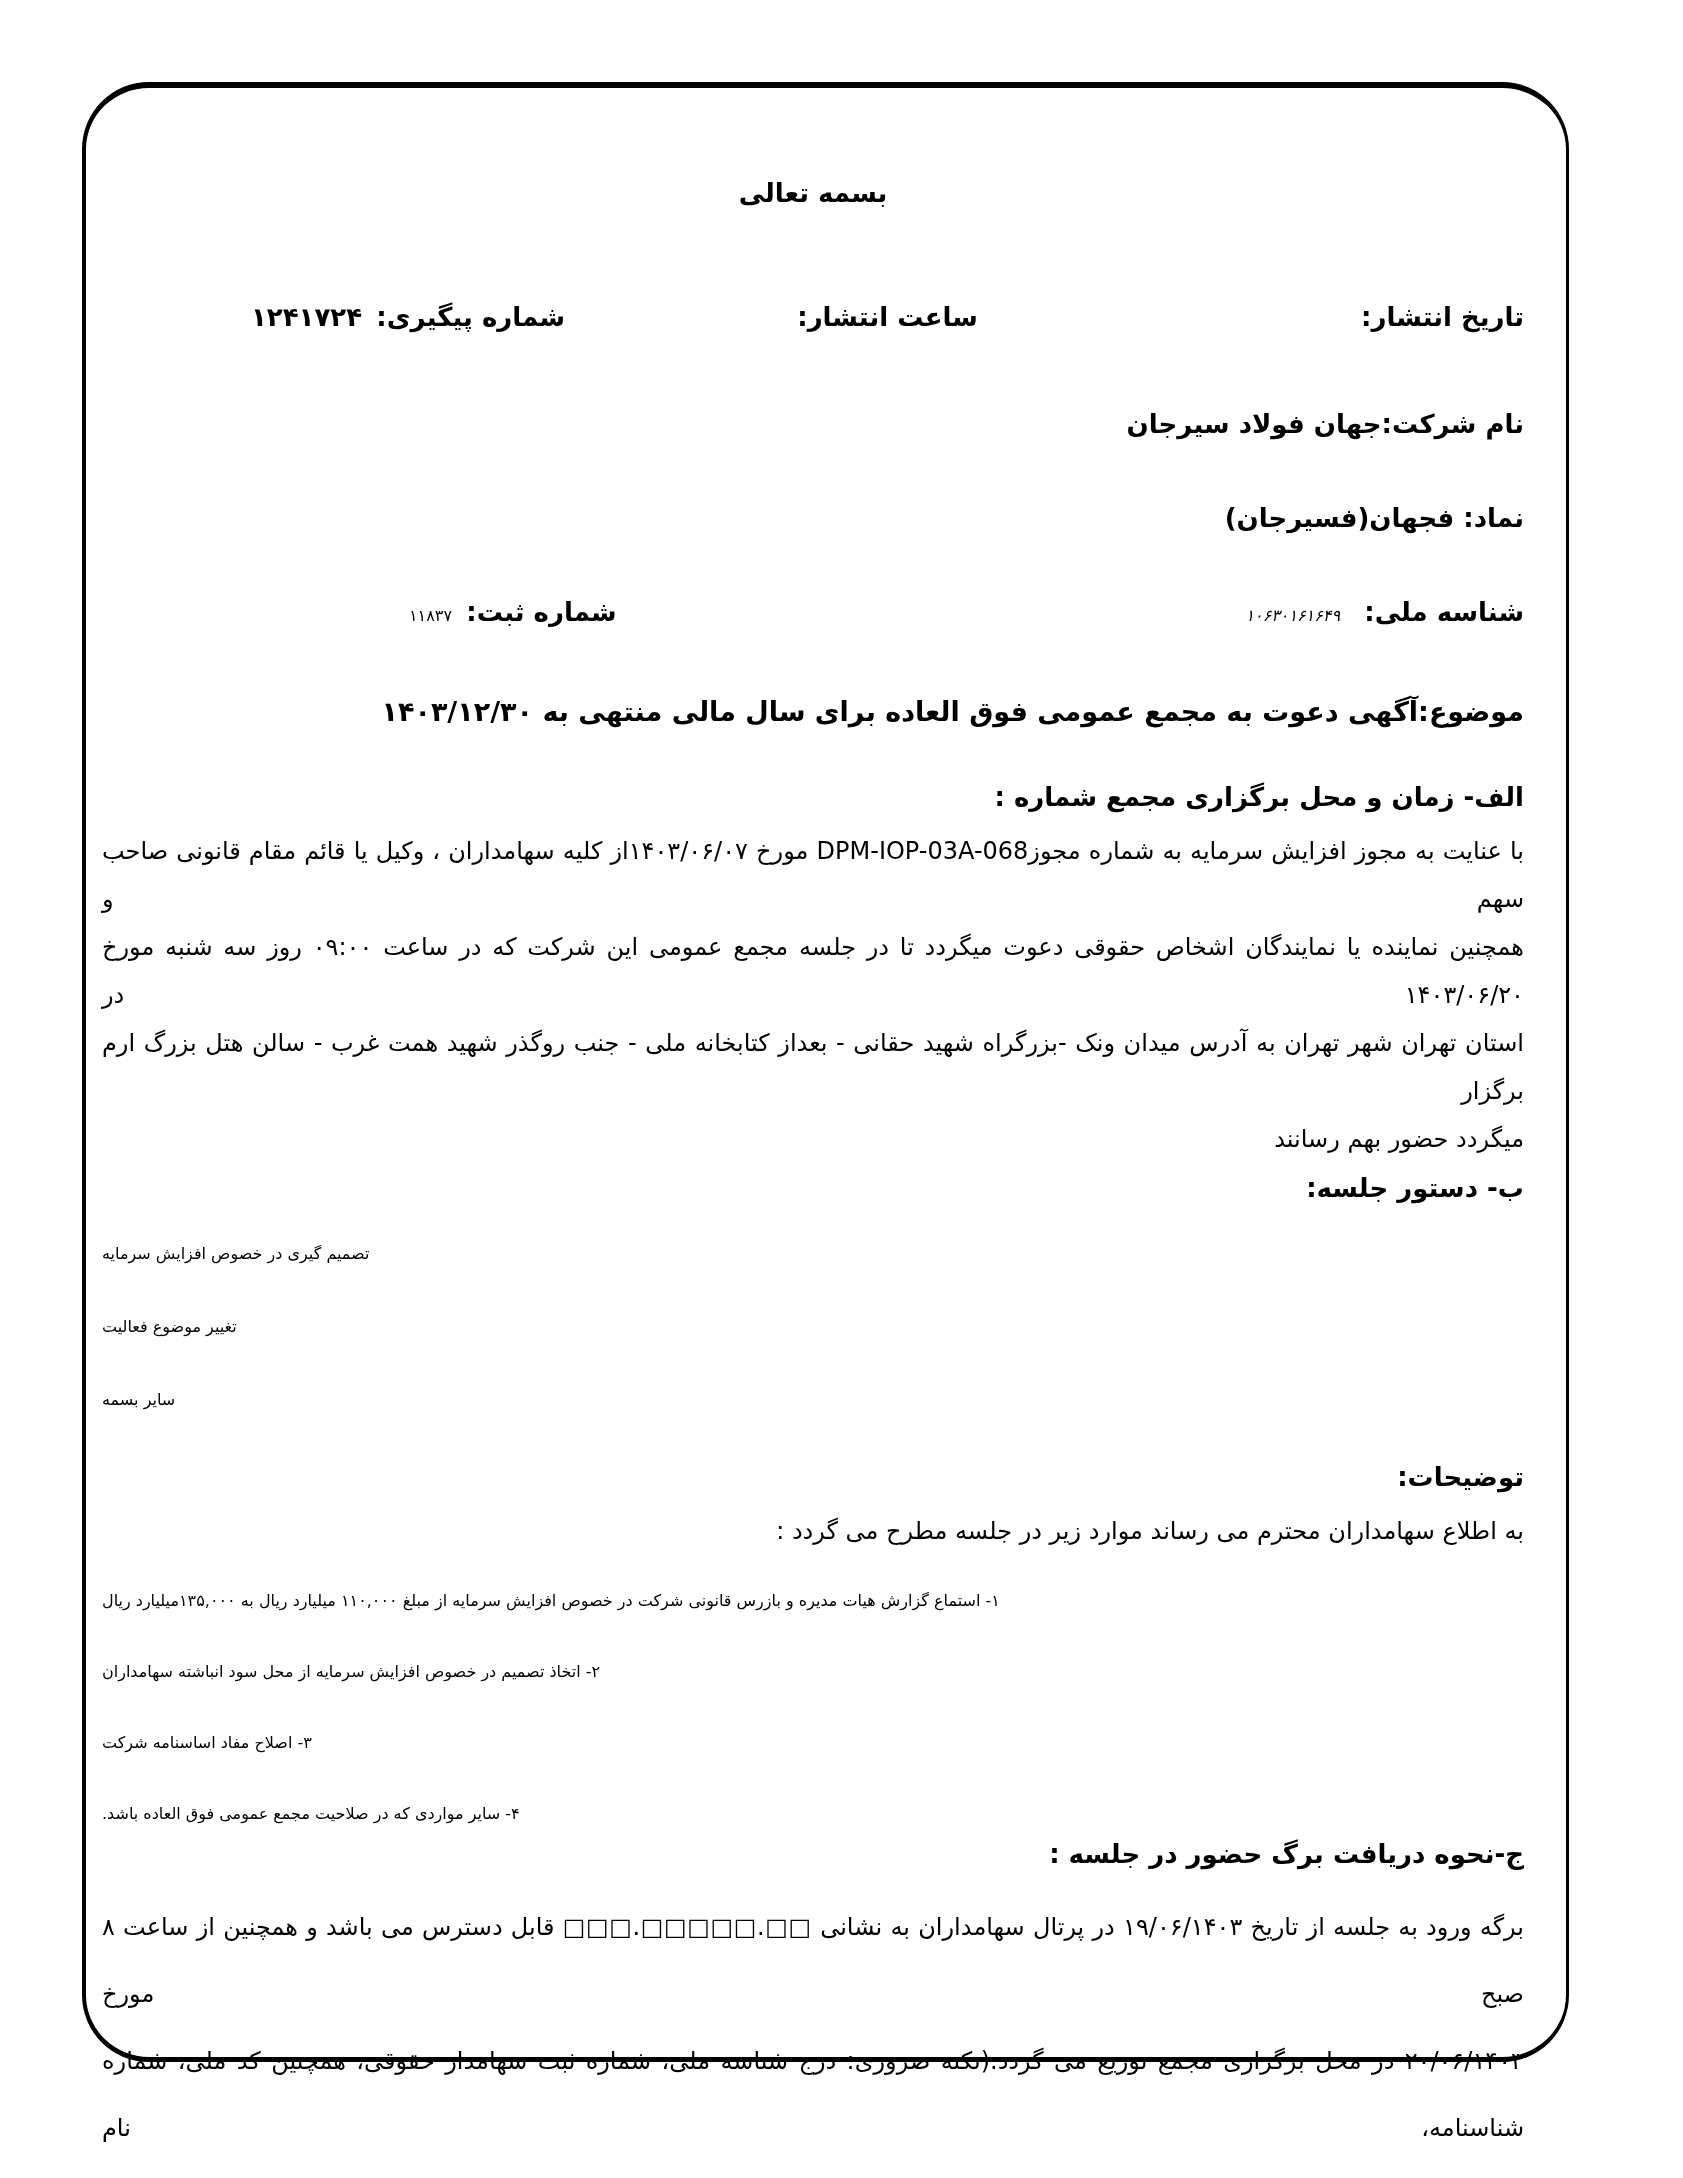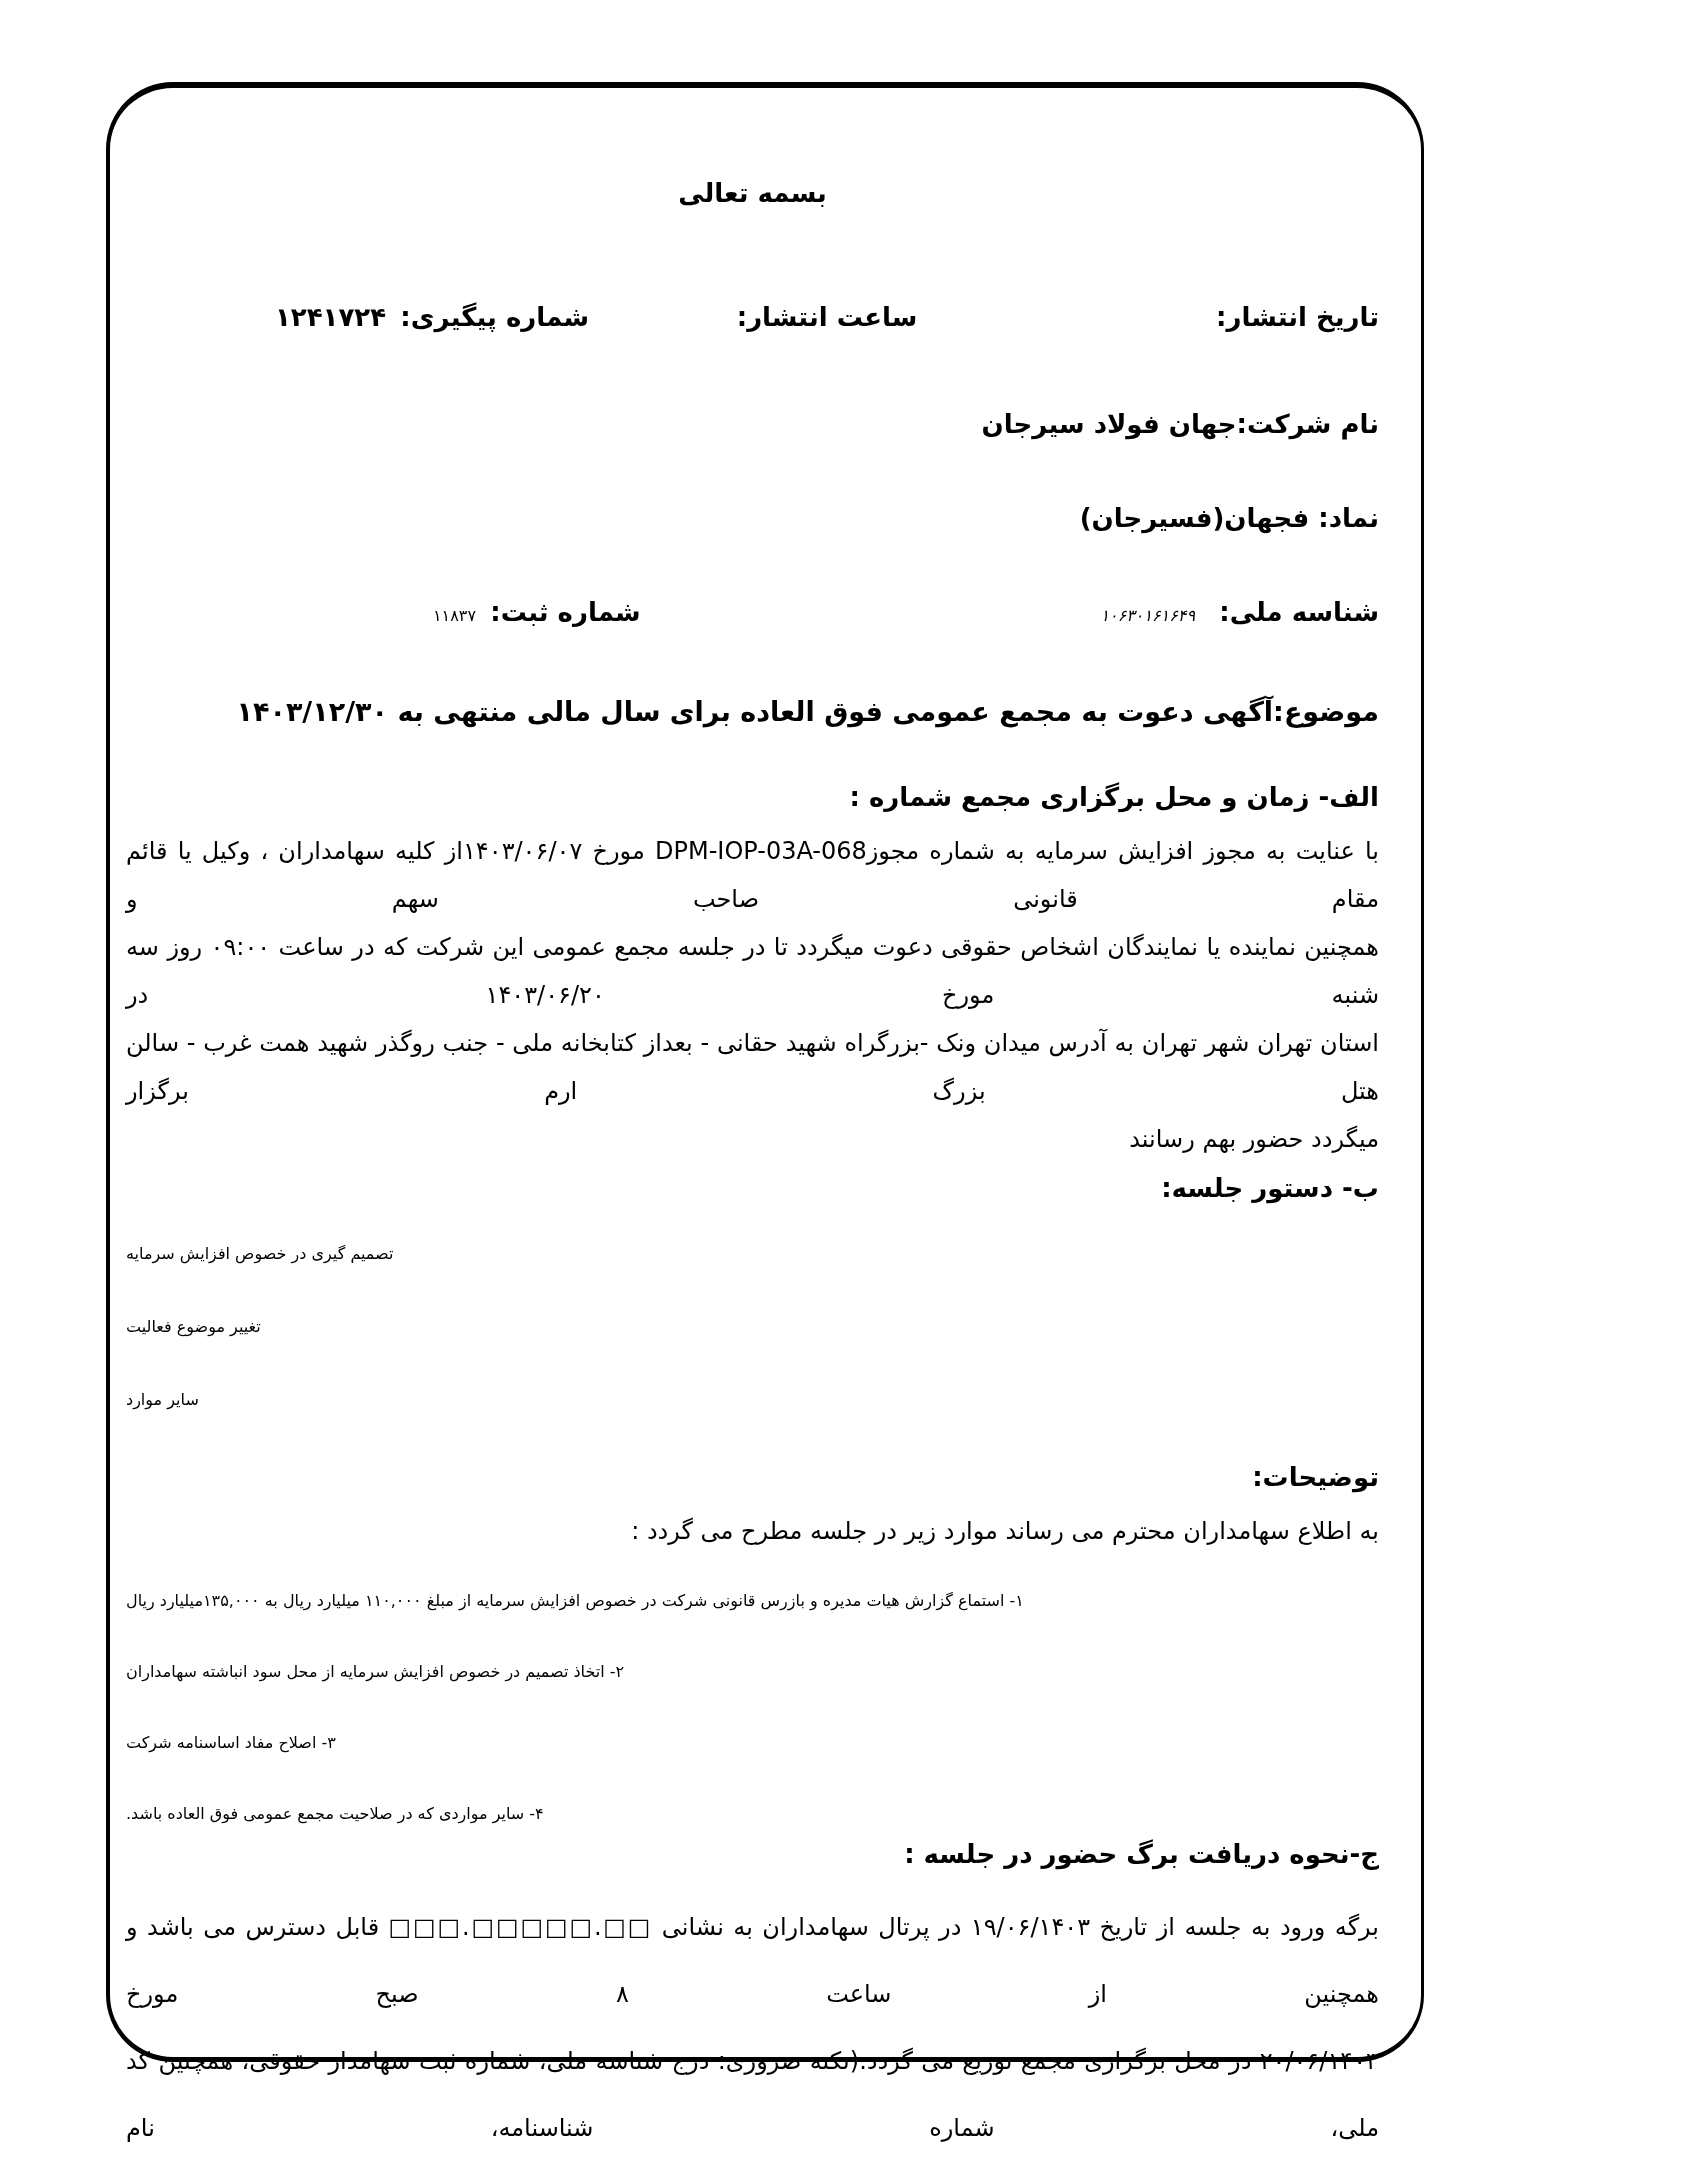--- a/index.html
+++ b/index.html
@@ -15,30 +15,29 @@
     position: relative;
     width: 1683px;
     height: 2178px;
     background: #ffffff;
     overflow: hidden;
   }
   .frame {
     position: absolute;
     left: 82px;
     top: 82px;
-    width: 1318px;
+    width: 1487px;
     height: 1980px;
     box-sizing: border-box;
     border: solid #000000;
     border-width: 6px 3px 5px 4px;
     border-radius: 67px;
     direction: rtl;
     padding: 0 42px 0 16px;
     background: #ffffff;
-    margin-left: 24px;
   }
   .besmellah {
     margin-top: 85px;
     line-height: 40px;
     font-size: 26px;
     font-weight: bold;
     text-align: center;
   }
   .meta-row {
     margin-top: 84px;
@@ -159,21 +158,21 @@
       <div class="jline">با عنایت به مجوز افزایش سرمایه به شماره مجوزDPM-IOP-03A-068 مورخ ۱۴۰۳/۰۶/۰۷از کلیه سهامداران ، وکیل یا قائم مقام قانونی صاحب سهم و</div>
       <div class="jline">همچنین نماینده یا نمایندگان اشخاص حقوقی دعوت میگردد تا در جلسه مجمع عمومی این شرکت که در ساعت ۰۹:۰۰ روز سه شنبه مورخ ۱۴۰۳/۰۶/۲۰ در</div>
       <div class="jline">استان تهران شهر تهران به آدرس میدان ونک -بزرگراه شهید حقانی - بعداز کتابخانه ملی - جنب روگذر شهید همت غرب - سالن هتل بزرگ ارم برگزار</div>
       <div class="rline">میگردد حضور بهم رسانند</div>
     </div>
 
     <div class="heading h-b">ب- دستور جلسه:</div>
 
     <div class="list-item agenda-1">تصمیم گیری در خصوص افزایش سرمایه</div>
     <div class="list-item agenda-n">تغییر موضوع فعالیت</div>
-    <div class="list-item agenda-n">سایر موارد</div>
+    <div class="list-item agenda-n">سایر بسمه</div>
 
     <div class="heading h-expl">توضیحات:</div>
 
     <div class="intro">به اطلاع سهامداران محترم می رساند موارد زیر در جلسه مطرح می گردد :</div>
 
     <div class="list-item num-1">۱- استماع گزارش هیات مدیره و بازرس قانونی شرکت در خصوص افزایش سرمایه از مبلغ ۱۱۰,۰۰۰ میلیارد ریال به ۱۳۵,۰۰۰میلیارد ریال</div>
     <div class="list-item num-n">۲- اتخاذ تصمیم در خصوص افزایش سرمایه از محل سود انباشته سهامداران</div>
     <div class="list-item num-n">۳- اصلاح مفاد اساسنامه شرکت</div>
     <div class="list-item num-n num-last">۴- سایر مواردی که در صلاحیت مجمع عمومی فوق العاده باشد.</div>
 

